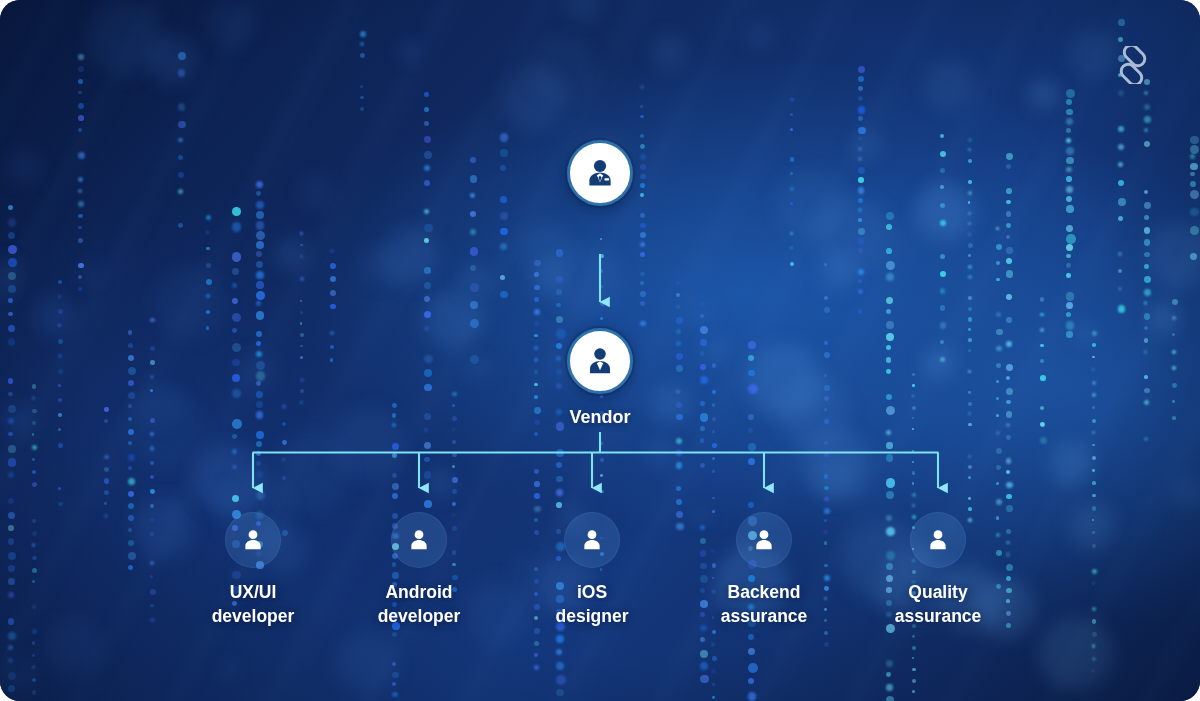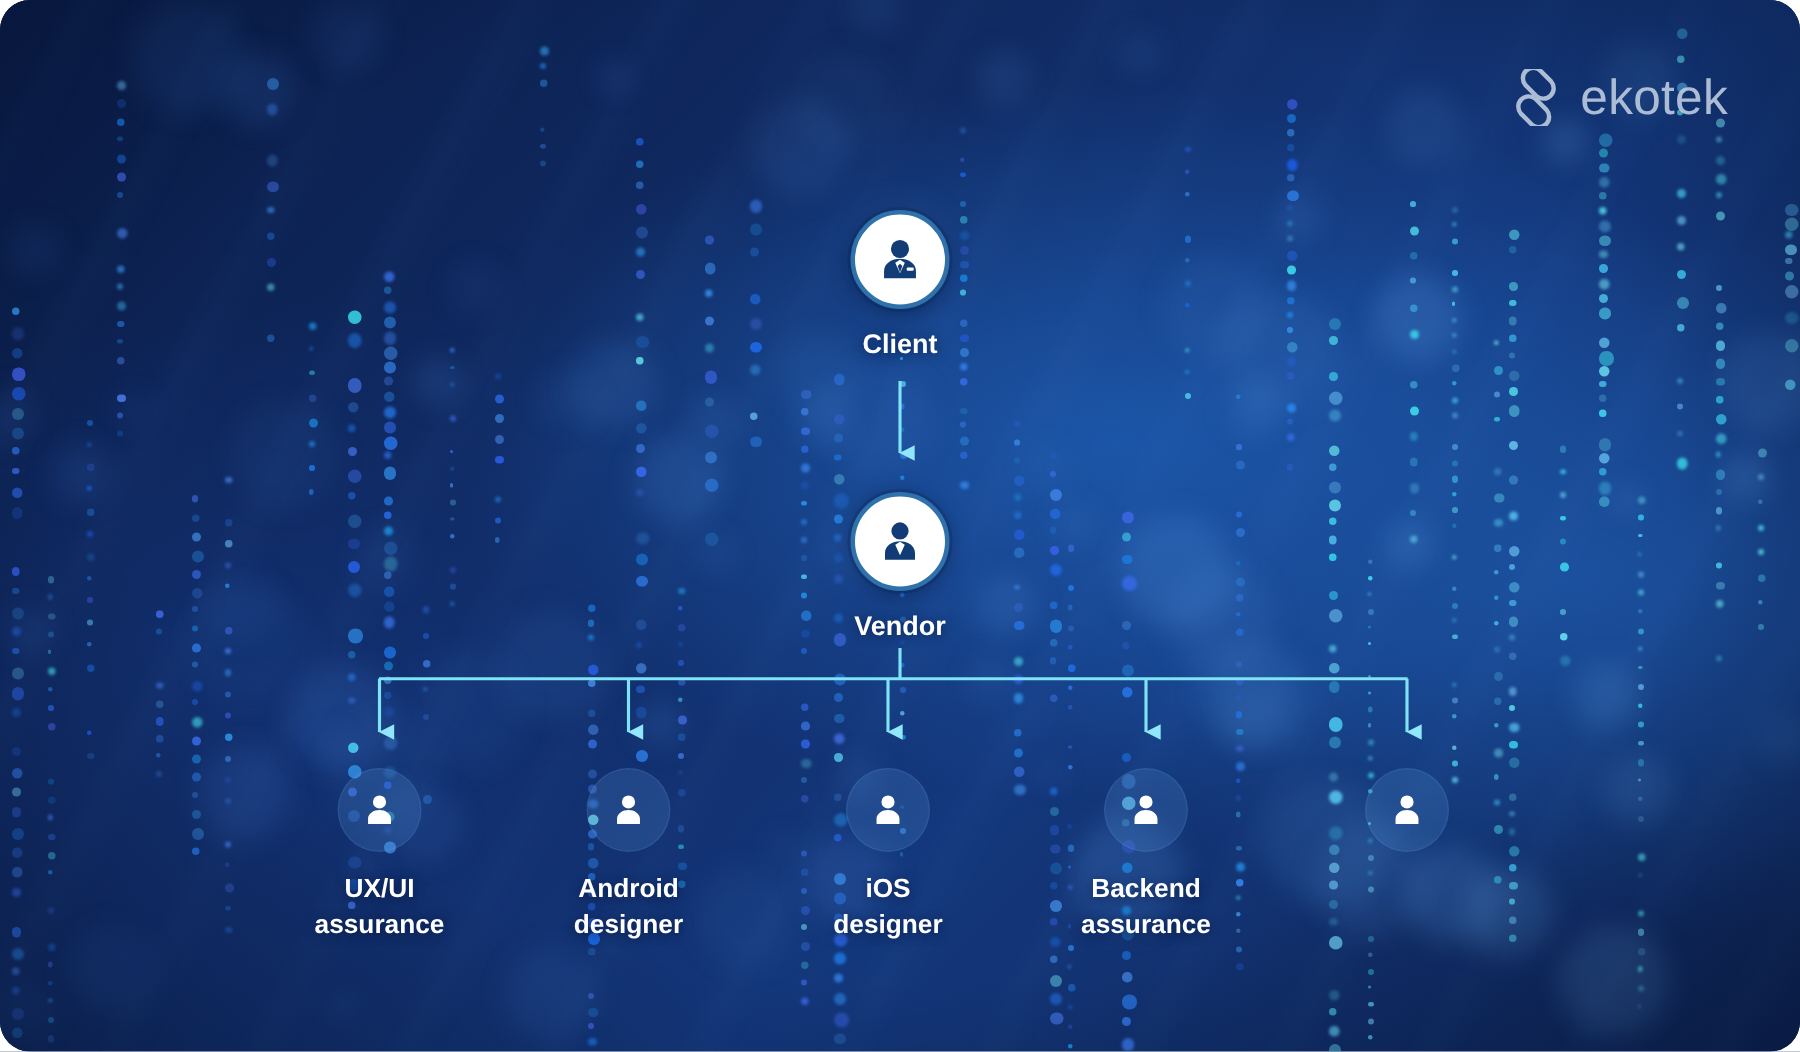--- a/index.html
+++ b/index.html
@@ -1048,21 +1048,20 @@
     </div>
   <div class="bg-vignette"></div>
 
   <div id="logo">
     <svg class="mark" viewBox="0 0 40 40">
       <g fill="none" stroke="#b9c8dd" stroke-width="3.1" stroke-linecap="round" stroke-linejoin="round">
         <path d="M20.3 19.0 L12.6 11.3 a7.3 7.3 0 0 1 10.3 -10.3 L30.6 8.7 a7.3 7.3 0 0 1 -10.3 10.3 Z"></path>
         <path d="M19.7 21.0 L27.4 28.7 a7.3 7.3 0 0 1 -10.3 10.3 L9.4 31.3 a7.3 7.3 0 0 1 10.3 -10.3 Z"></path>
       </g>
     </svg>
-    <div class="word">ekotek</div>
   </div>
 
 
   <svg id="wires" viewBox="0 0 1200 701">
     <defs>
       <marker id="arw" viewBox="0 0 12 12" refX="6" refY="10.4" markerWidth="12" markerHeight="12" orient="auto-start-reverse" markerUnits="userSpaceOnUse">
         <path d="M0.8 0.6 L11.2 0.6 L6 10.8 Z" fill="#8fe7f9"></path>
       </marker>
     </defs>
     <g stroke="#7fe3f7" stroke-width="2.1" fill="none" stroke-linecap="butt">
@@ -1087,21 +1086,20 @@
           <svg viewBox="0 0 32 32">
             <g fill="#123c76">
               <circle cx="16" cy="9.4" r="5.7"></circle>
               <path d="M16 15.6c-5.0 0-10.0 2.9-10.0 7.6v4.6h20.0v-4.6c0-4.7-5.0-7.6-10.0-7.6z"></path>
               <path d="M16 16.2 L13.0 18.1 L16 24.6 L19.0 18.1 Z" fill="#ffffff" opacity="1"></path>
               <path d="M16 18.6 L14.55 20.0 L16 24.2 L17.45 20.0 Z" fill="#123c76"></path>
               <rect x="20.2" y="21.0" width="4.4" height="2.0" rx="0.6" fill="#ffffff"></rect>
             </g>
           </svg>
         </div>
-        <div class="label">Client</div>
       </div>
       <div class="node" style="left: 505px; top: 328px; width: 190px;">
         <div class="circle-top">
           <svg viewBox="0 0 32 32">
             <g fill="#123c76">
               <circle cx="16" cy="9.4" r="5.4"></circle>
               <path d="M16 15.9c-4.7 0-9.4 2.8-9.4 7.2v4.4h18.8v-4.4c0-4.4-4.7-7.2-9.4-7.2z"></path>
               <path d="M16 16.2 L13.0 18.1 L16 24.6 L19.0 18.1 Z" fill="#ffffff" opacity="1"></path>
             </g>
           </svg>
@@ -1112,34 +1110,34 @@
         <div class="circle-leaf">
           <svg viewBox="0 0 32 32">
             <g fill="#ffffff">
               <circle cx="16" cy="9.4" r="5.4"></circle>
               <path d="M16 15.9c-4.7 0-9.4 2.8-9.4 7.2v4.4h18.8v-4.4c0-4.4-4.7-7.2-9.4-7.2z"></path>
               <path d="M16 16.2 L13.0 18.1 L16 24.6 L19.0 18.1 Z" fill="#ffffff" opacity="1"></path>
             </g>
           </svg>
         </div>
         <div class="label leaf">UX/UI
-assurance</div>
+developer</div>
       </div>
       <div class="node" style="left: 324px; top: 512px; width: 190px;">
         <div class="circle-leaf">
           <svg viewBox="0 0 32 32">
             <g fill="#ffffff">
               <circle cx="16" cy="9.4" r="5.4"></circle>
               <path d="M16 15.9c-4.7 0-9.4 2.8-9.4 7.2v4.4h18.8v-4.4c0-4.4-4.7-7.2-9.4-7.2z"></path>
               <path d="M16 16.2 L13.0 18.1 L16 24.6 L19.0 18.1 Z" fill="#ffffff" opacity="1"></path>
             </g>
           </svg>
         </div>
         <div class="label leaf">Android
-designer</div>
+developer</div>
       </div>
       <div class="node" style="left: 497px; top: 512px; width: 190px;">
         <div class="circle-leaf">
           <svg viewBox="0 0 32 32">
             <g fill="#ffffff">
               <circle cx="16" cy="9.4" r="5.4"></circle>
               <path d="M16 15.9c-4.7 0-9.4 2.8-9.4 7.2v4.4h18.8v-4.4c0-4.4-4.7-7.2-9.4-7.2z"></path>
               <path d="M16 16.2 L13.0 18.1 L16 24.6 L19.0 18.1 Z" fill="#ffffff" opacity="1"></path>
             </g>
           </svg>
@@ -1163,16 +1161,18 @@
       <div class="node" style="left: 843px; top: 512px; width: 190px;">
         <div class="circle-leaf">
           <svg viewBox="0 0 32 32">
             <g fill="#ffffff">
               <circle cx="16" cy="9.4" r="5.4"></circle>
               <path d="M16 15.9c-4.7 0-9.4 2.8-9.4 7.2v4.4h18.8v-4.4c0-4.4-4.7-7.2-9.4-7.2z"></path>
               <path d="M16 16.2 L13.0 18.1 L16 24.6 L19.0 18.1 Z" fill="#ffffff" opacity="1"></path>
             </g>
           </svg>
         </div>
+        <div class="label leaf">Quality
+assurance</div>
       </div>
     </div>
 
 </div>
 
 </body></html>

